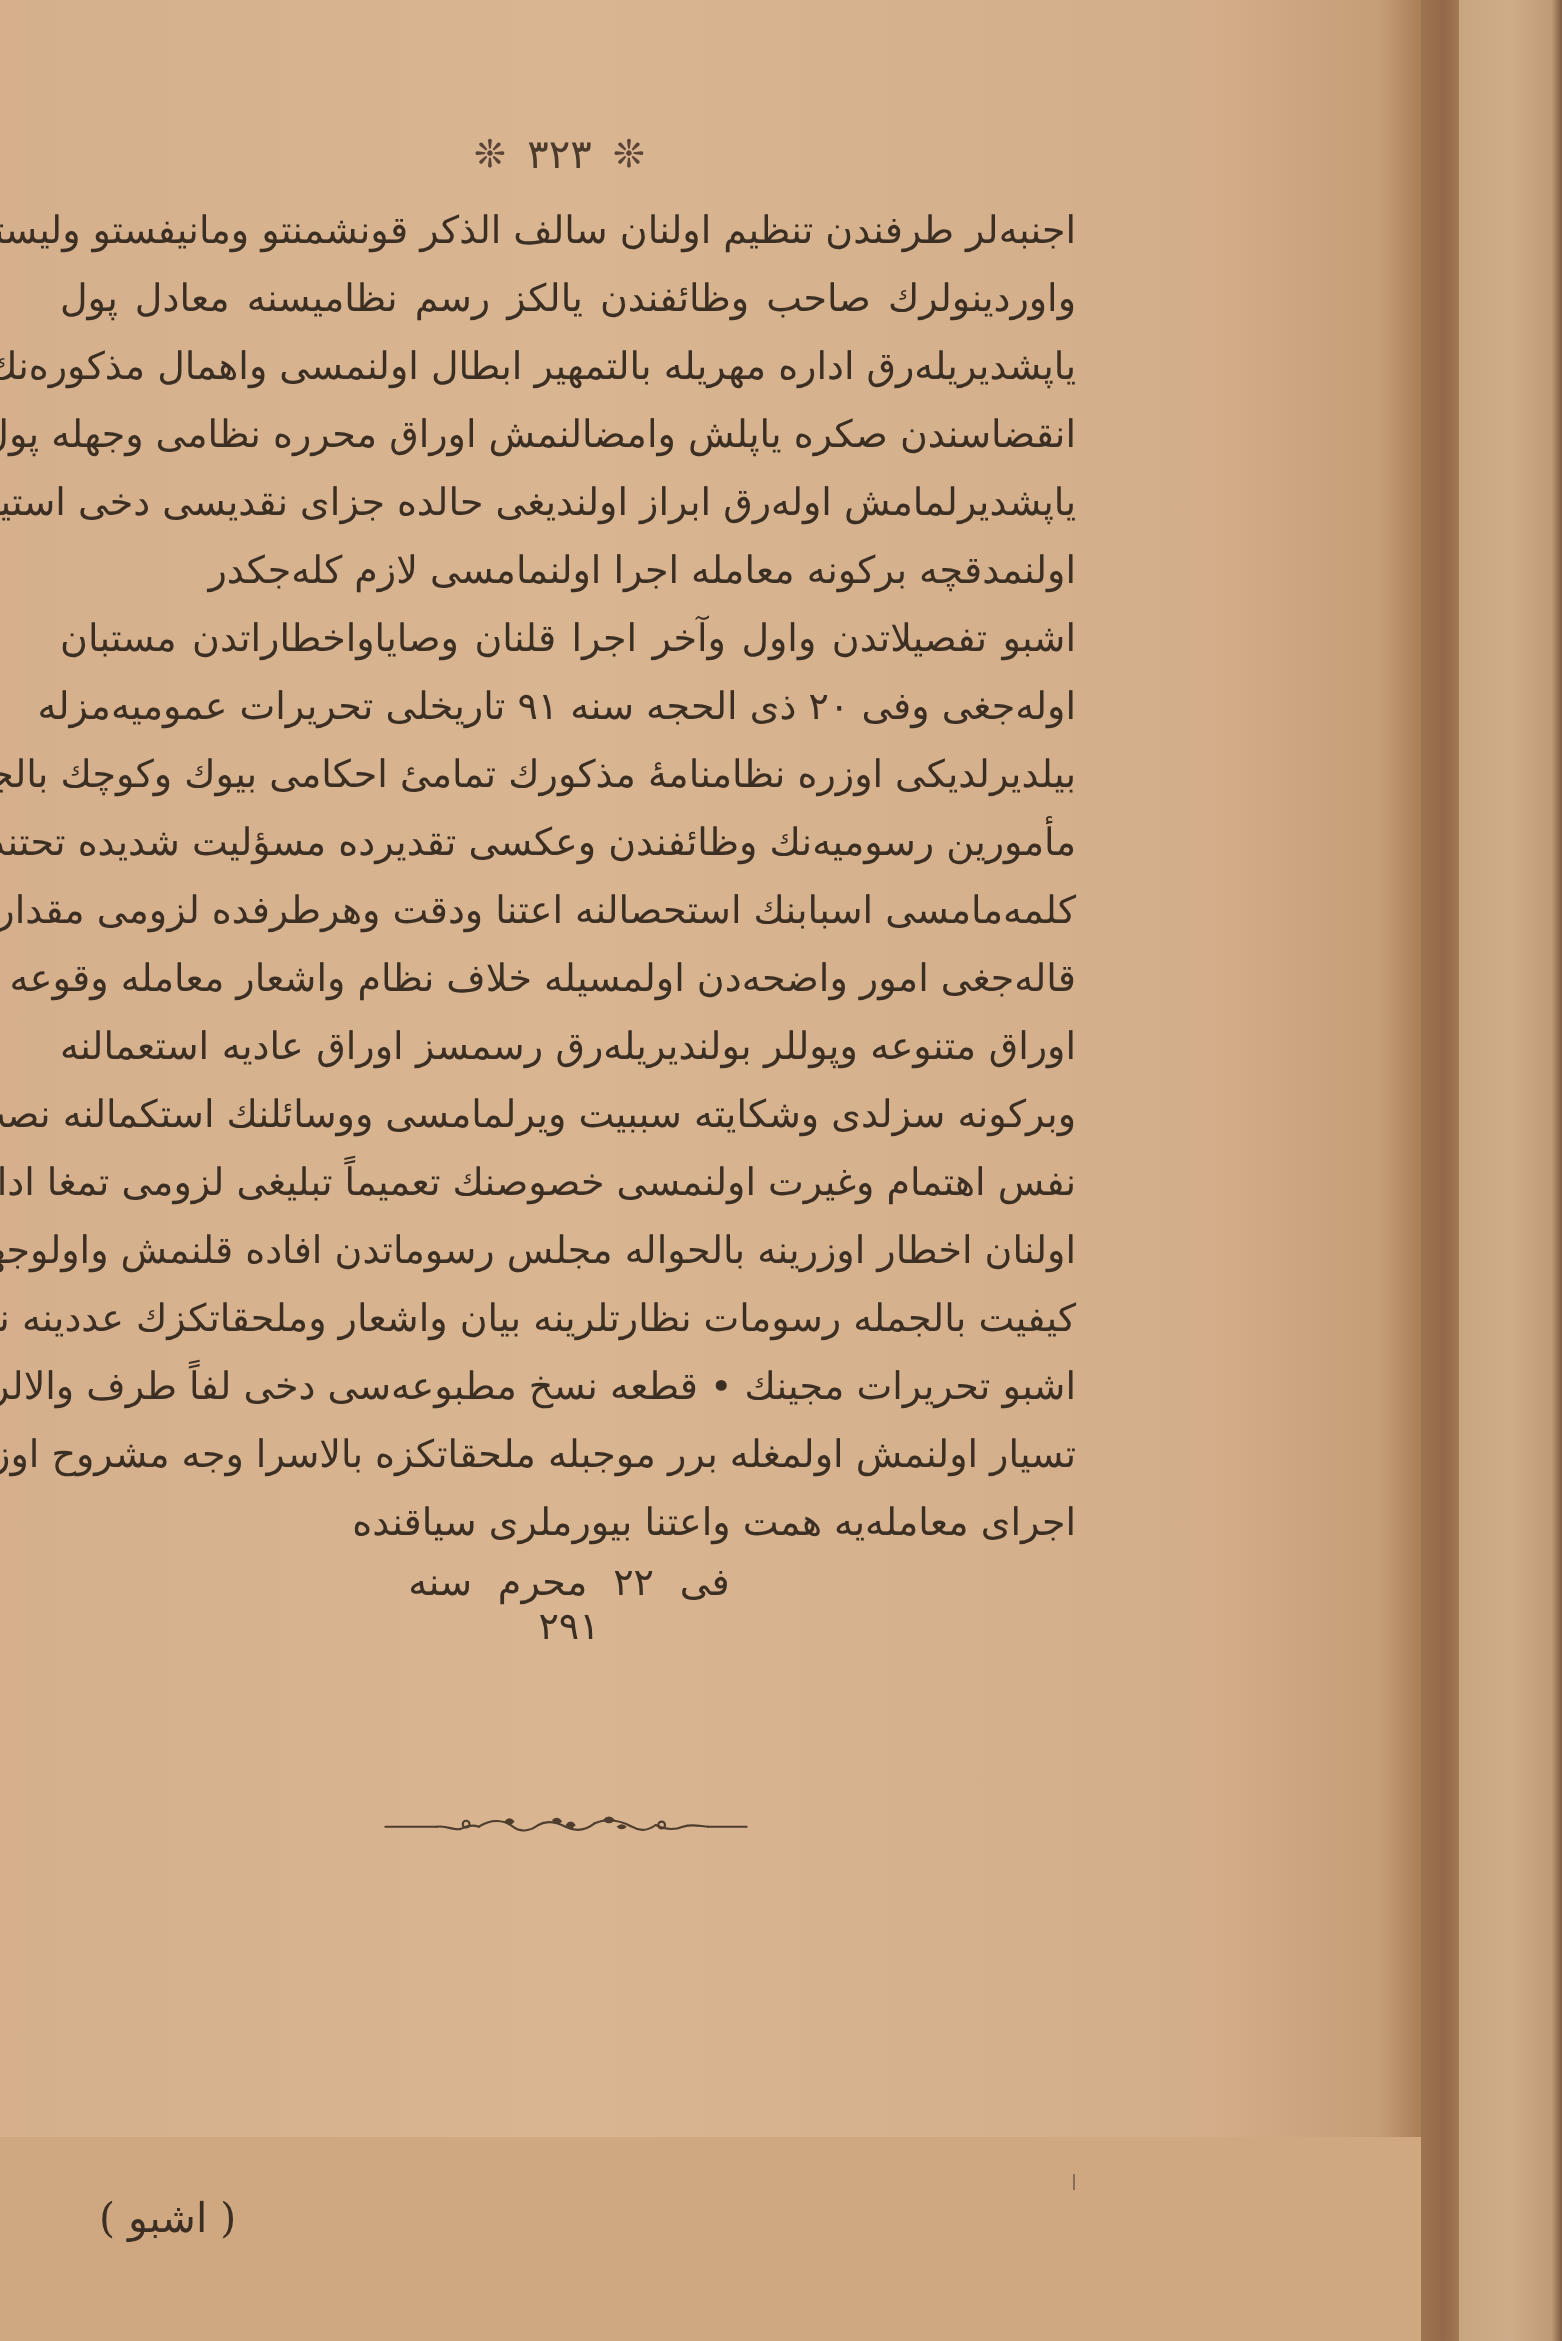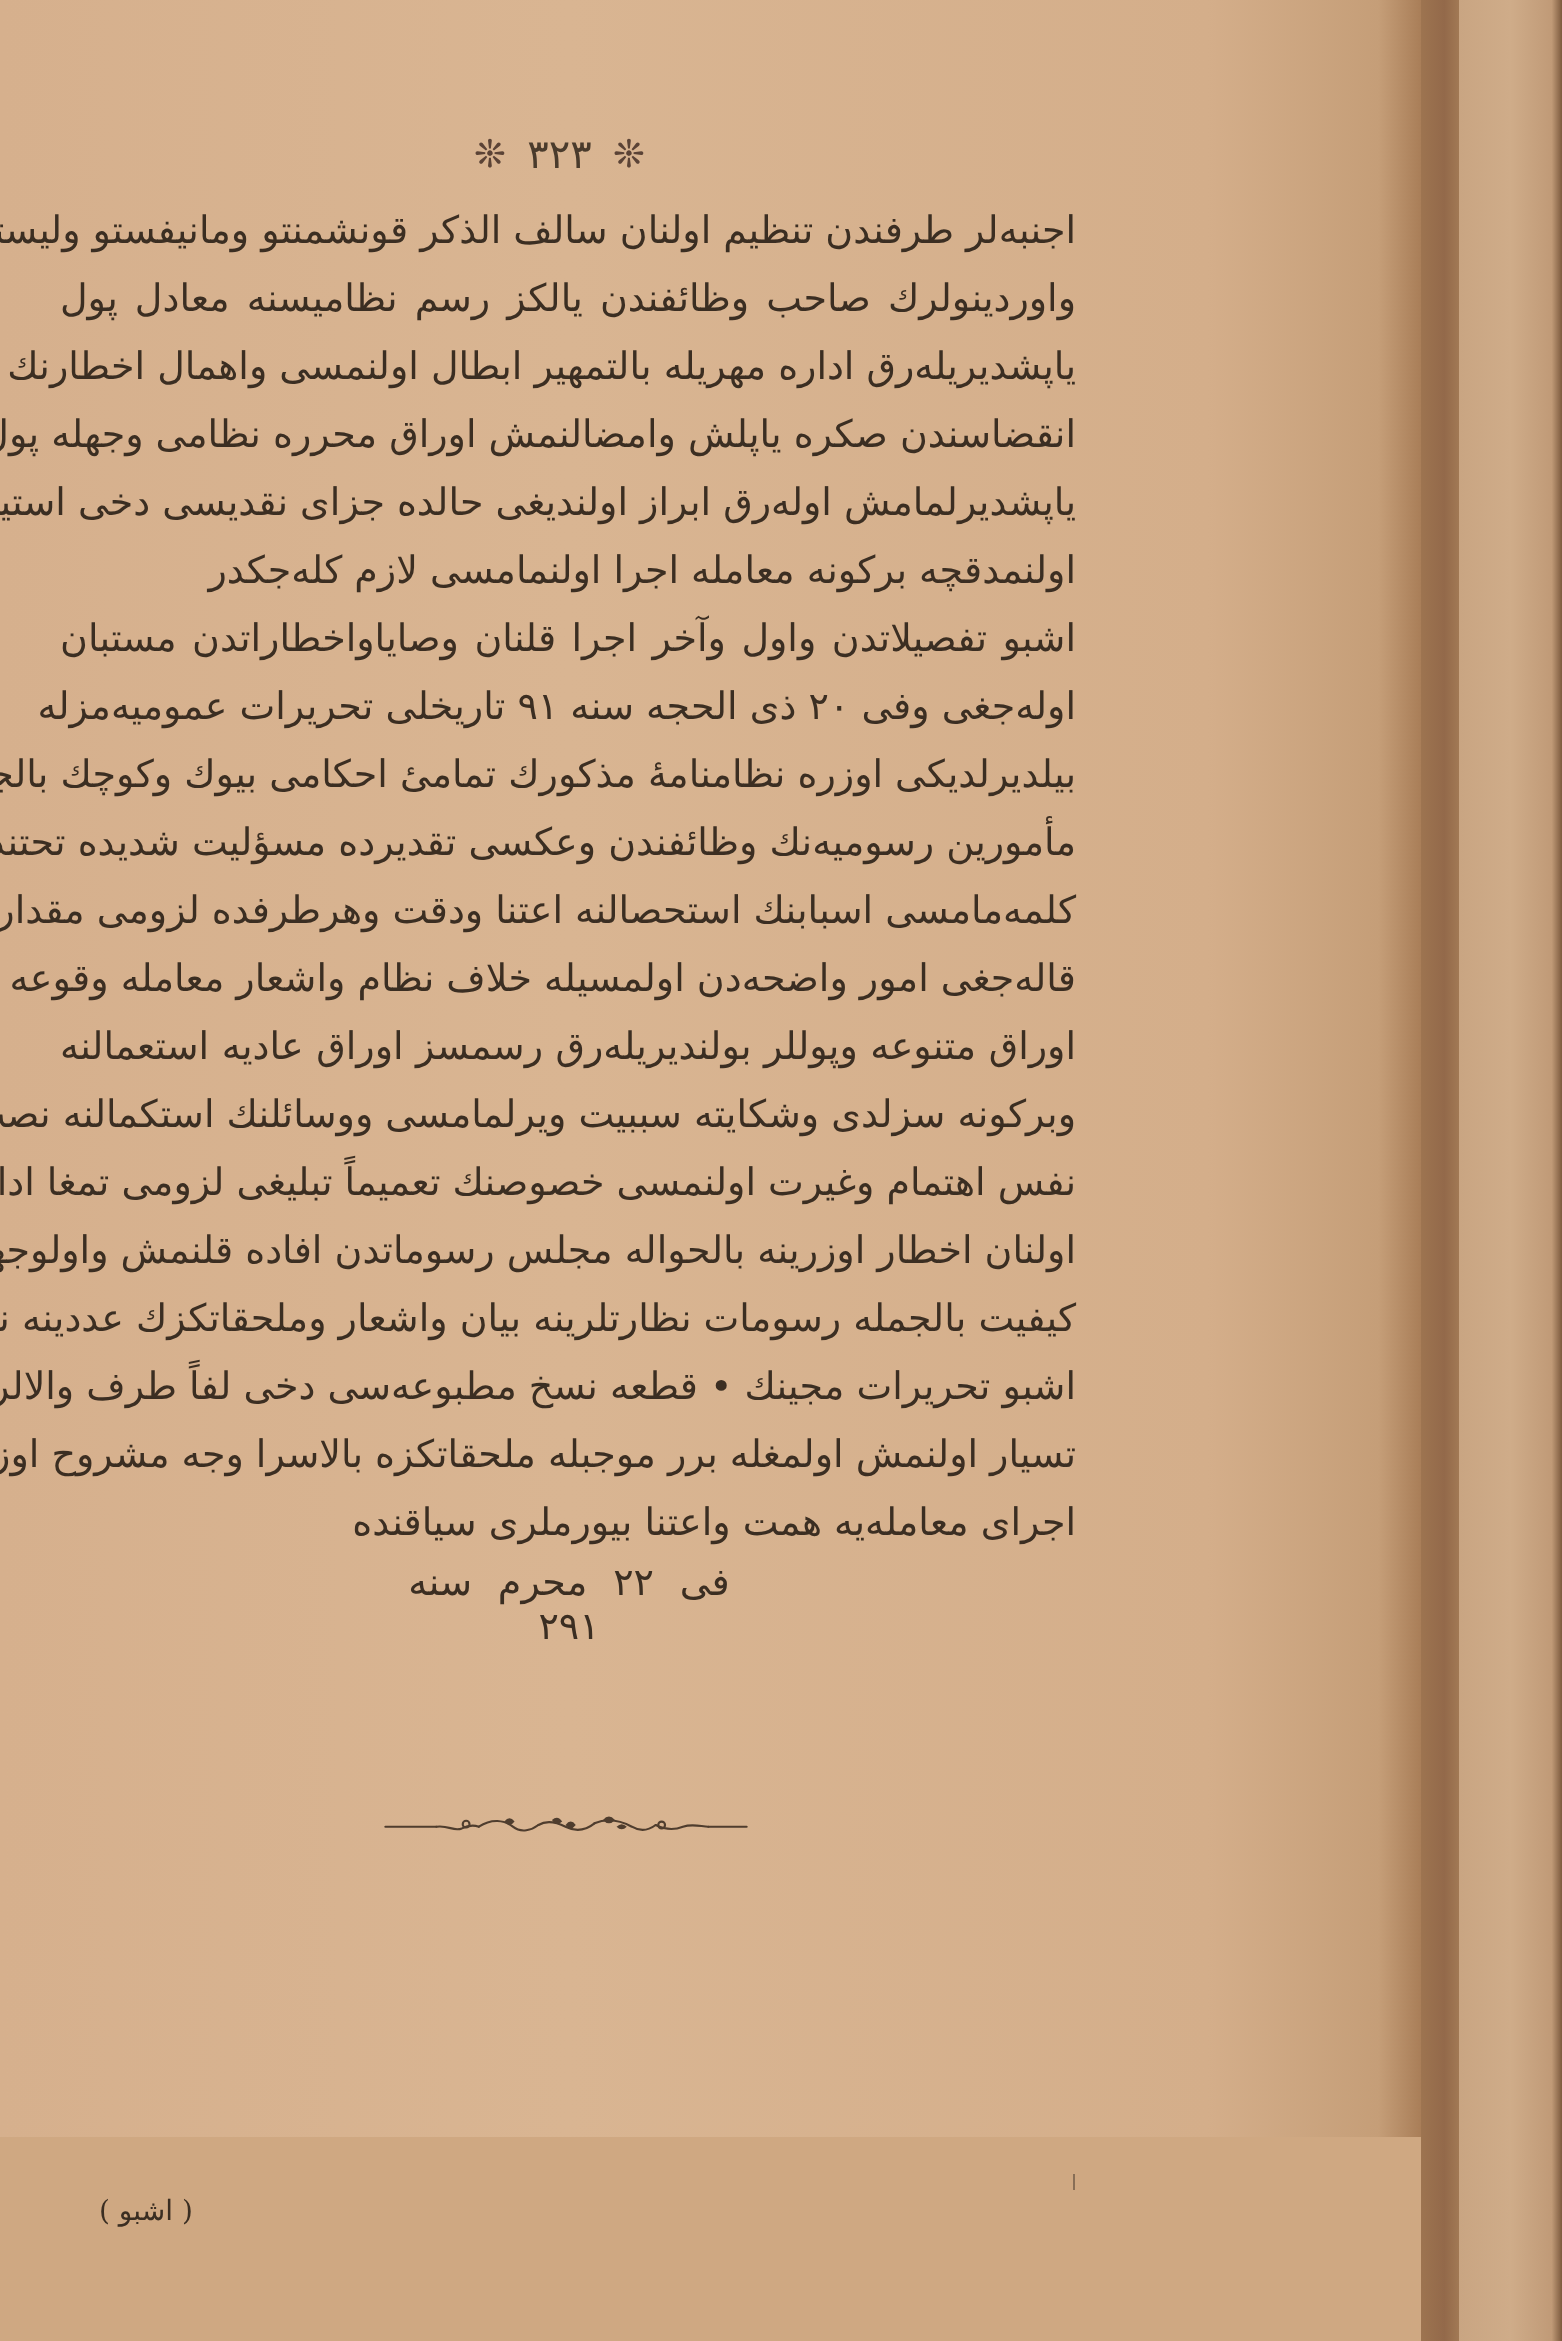--- a/index.html
+++ b/index.html
@@ -97,21 +97,21 @@
     top: 1808px;
     left: 383px;
     width: 366px;
     height: 34px;
   }
   .catchword {
     position: absolute;
     top: 2194px;
     left: 99px;
     direction: rtl;
-    font-size: 28px;
+    font-size: 41px;
     color: #3b2e22;
   }
   .tick-mark {
     position: absolute;
     top: 2174px;
     left: 1073px;
     width: 1.7px;
     height: 15.5px;
     background: #6a5543;
     opacity: 0.7;
@@ -124,21 +124,21 @@
 
   <div class="header">
     <span class="orn">❊</span>
     <span class="num">٣٢٣</span>
     <span class="orn">❊</span>
   </div>
 
   <div class="body-text">
     <div class="line">اجنبه‌لر طرفندن تنظیم اولنان سالف الذکر قونشمنتو ومانیفستو ولیسته</div>
     <div class="line">واوردینولرك صاحب وظائفندن یالکز رسم نظامیسنه معادل پول</div>
-    <div class="line">یاپشدیریله‌رق اداره مهریله بالتمهیر ابطال اولنمسی واهمال اخطار‌نك</div>
+    <div class="line">یاپشدیریله‌رق اداره مهریله بالتمهیر ابطال اولنمسی واهمال مذکوره‌نك</div>
     <div class="line">انقضاسندن صکره یاپلش وامضالنمش اوراق محرره نظامی وجهله پول</div>
     <div class="line">یاپشدیرلمامش اوله‌رق ابراز اولندیغی حالده جزای نقدیسی دخی استیفا</div>
     <div class="line short">اولنمدقچه برکونه معامله اجرا اولنمامسی لازم کله‌جکدر</div>
     <div class="line">اشبو تفصیلاتدن واول وآخر اجرا قلنان وصایاواخطاراتدن مستبان</div>
     <div class="line">اوله‌جغی وفی ٢٠ ذی الحجه سنه ٩١ تاریخلی تحریرات عمومیه‌مزله</div>
     <div class="line">بیلدیرلدیکی اوزره نظامنامهٔ مذکورك تمامیٔ احکامی بیوك وکوچك بالجمله</div>
     <div class="line">مأمورین رسومیه‌نك وظائفندن وعکسی تقدیرده مسؤلیت شدیده تحتنده</div>
     <div class="line">کلمه‌مامسی اسبابنك استحصالنه اعتنا ودقت وهرطرفده لزومی مقدار</div>
     <div class="line">قاله‌جغی امور واضحه‌دن اولمسیله خلاف نظام واشعار معامله وقوعه</div>
     <div class="line">اوراق متنوعه وپوللر بولندیریله‌رق رسمسز اوراق عادیه استعمالنه</div>

